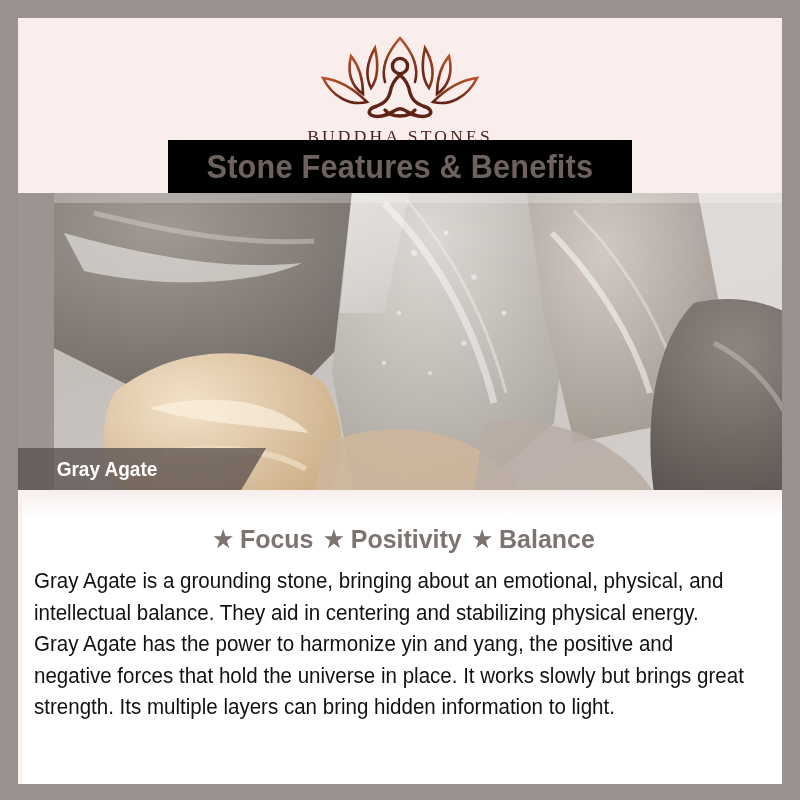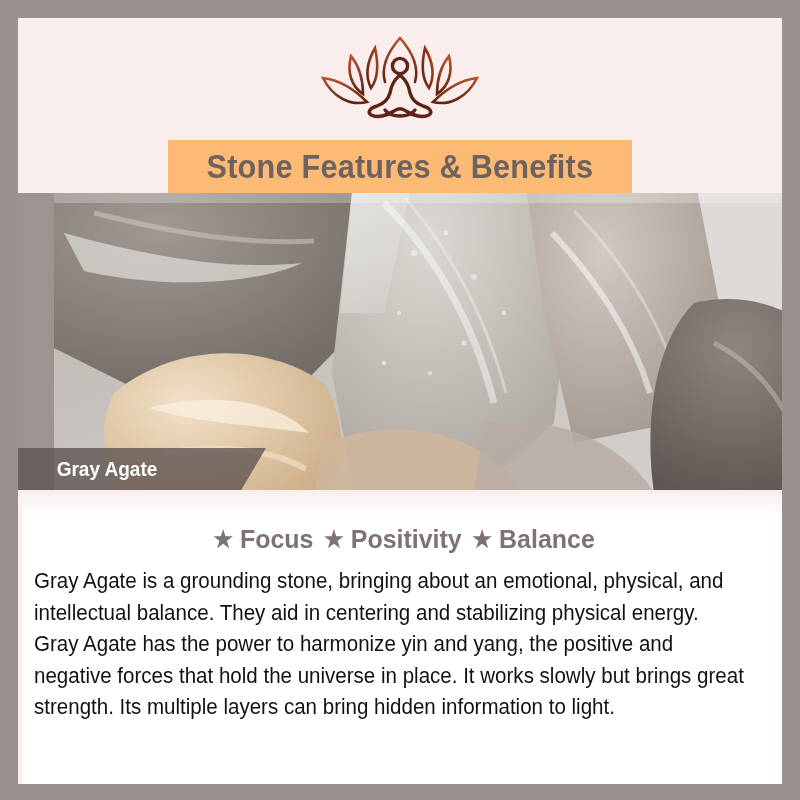--- a/index.html
+++ b/index.html
@@ -38,21 +38,21 @@
     font-family:"Liberation Serif", serif;
     font-size:17.5px;letter-spacing:3.2px;
     color:#4a1f16;font-weight:400;
     text-align:center;
   }
 
   
   .title-plaque{
     position:absolute;left:150px;top:122px;
     width:464px;height:53px;
-    background:#fdba74;
+    background:#000000;
     display:flex;align-items:center;justify-content:center;
     box-shadow:0 0 0 0 rgba(0,0,0,0);
   }
   .title-text{
     font-size:33px;font-weight:700;
     color:#6e625f;
     letter-spacing:.2px;
     transform:scaleX(.93);
     white-space:nowrap;
     font-family:"Liberation Sans", sans-serif;
@@ -156,20 +156,21 @@
                      C 62 88, 72 86, 79 81
                      C 83 78, 87 78, 91 81
                      C 98 86, 108 88, 114 85
                      C 118 82, 115 78, 108 76
                      C 102 74, 97 70, 95 63
                      C 94 56, 91 50, 85 45 Z"></path>
 
             <path d="M70 80 C 76 88, 94 88, 100 80"></path>
           </g>
         </svg>
+        <div class="logo-word">BUDDHA STONES</div>
       </div>
 
       <div class="title-plaque">
         <div class="title-text">Stone Features &amp; Benefits</div>
       </div>
     </div>
 
     <div class="photo">
       <svg viewBox="0 0 764 297" preserveAspectRatio="none" aria-hidden="true">
         <defs>

